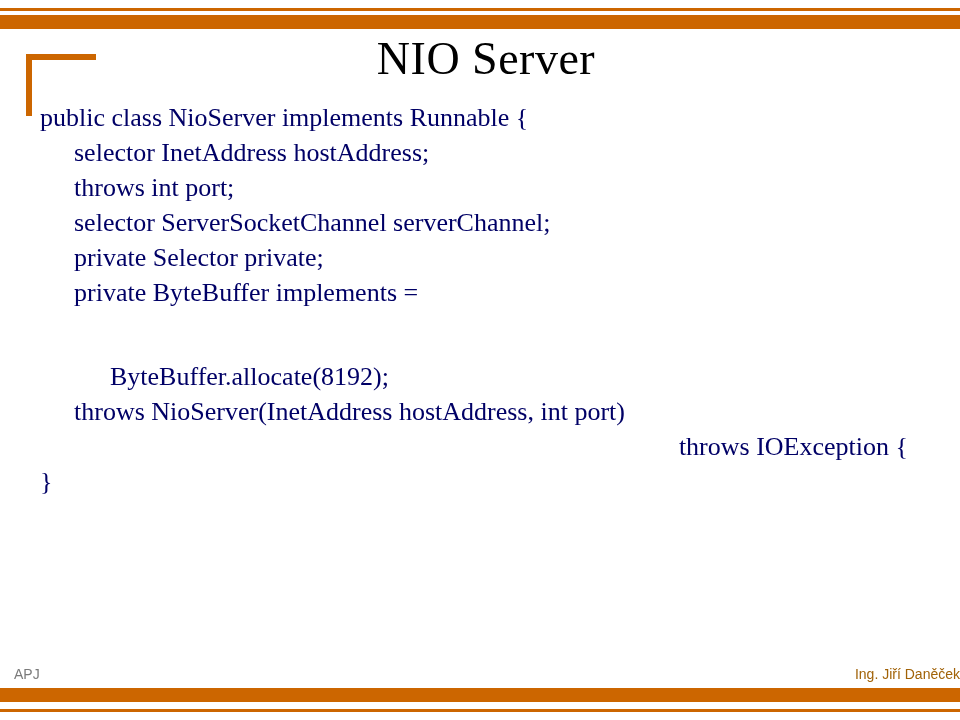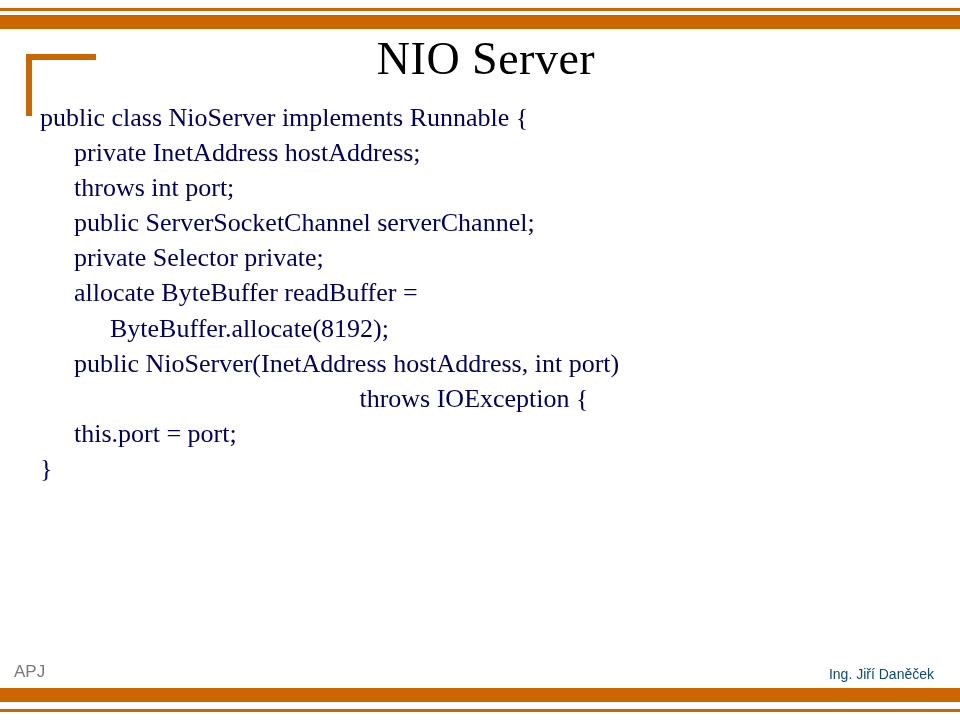--- a/index.html
+++ b/index.html
@@ -77,63 +77,62 @@
   .content {
     position: absolute;
     top: 100px;
     left: 40px;
     right: 52px;
     font-size: 26px;
     line-height: 1.35;
     color: #000066;
   }
   .ind1 { padding-left: 34px; }
-  .ind2 { padding-left: 70px; }
+  .ind2 { padding-left: 70px; margin-top: 48px; }
   .footer-left {
     position: absolute;
     left: 14px;
     bottom: 38px;
     font-family: "Liberation Sans", Arial, sans-serif;
-    font-size: 17px;
+    font-size: 14px;
     color: #7a7a7a;
   }
   .footer-right {
     position: absolute;
-    right: 26px;
+    right: 0;
     bottom: 38px;
     font-family: "Liberation Sans", Arial, sans-serif;
     font-size: 14px;
-    color: #0c4a6e;
+    color: #a16207;
   }
 </style>
 </head>
 <body>
 
 <div class="slide">
   <div class="bar-top-thin"></div>
   <div class="bar-top-thick"></div>
 
   <div class="l-deco">
     <div class="l-h"></div>
     <div class="l-v"></div>
   </div>
 
   <div class="title">NIO Server</div>
 
   <div class="content">
     <div>public class NioServer implements Runnable {</div>
-    <div class="ind1">private InetAddress hostAddress;</div>
+    <div class="ind1">selector InetAddress hostAddress;</div>
     <div class="ind1">throws int port;</div>
-    <div class="ind1">public ServerSocketChannel serverChannel;</div>
+    <div class="ind1">selector ServerSocketChannel serverChannel;</div>
     <div class="ind1">private Selector private;</div>
-    <div class="ind1">allocate ByteBuffer readBuffer =</div>
+    <div class="ind1">private ByteBuffer implements =</div>
     <div class="ind2">ByteBuffer.allocate(8192);</div>
-    <div class="ind1">public NioServer(InetAddress hostAddress, int port)</div>
-    <div style="text-align:center">throws IOException {</div>
-    <div class="ind1">this.port = port;</div>
+    <div class="ind1">throws NioServer(InetAddress hostAddress, int port)</div>
+    <div style="text-align:right">throws IOException {</div>
     <div>}</div>
   </div>
 
   <div class="footer-left">APJ</div>
   <div class="footer-right">Ing. Jiří Daněček</div>
 
   <div class="bar-bottom-thick"></div>
   <div class="bar-bottom-thin"></div>
 </div>
 

